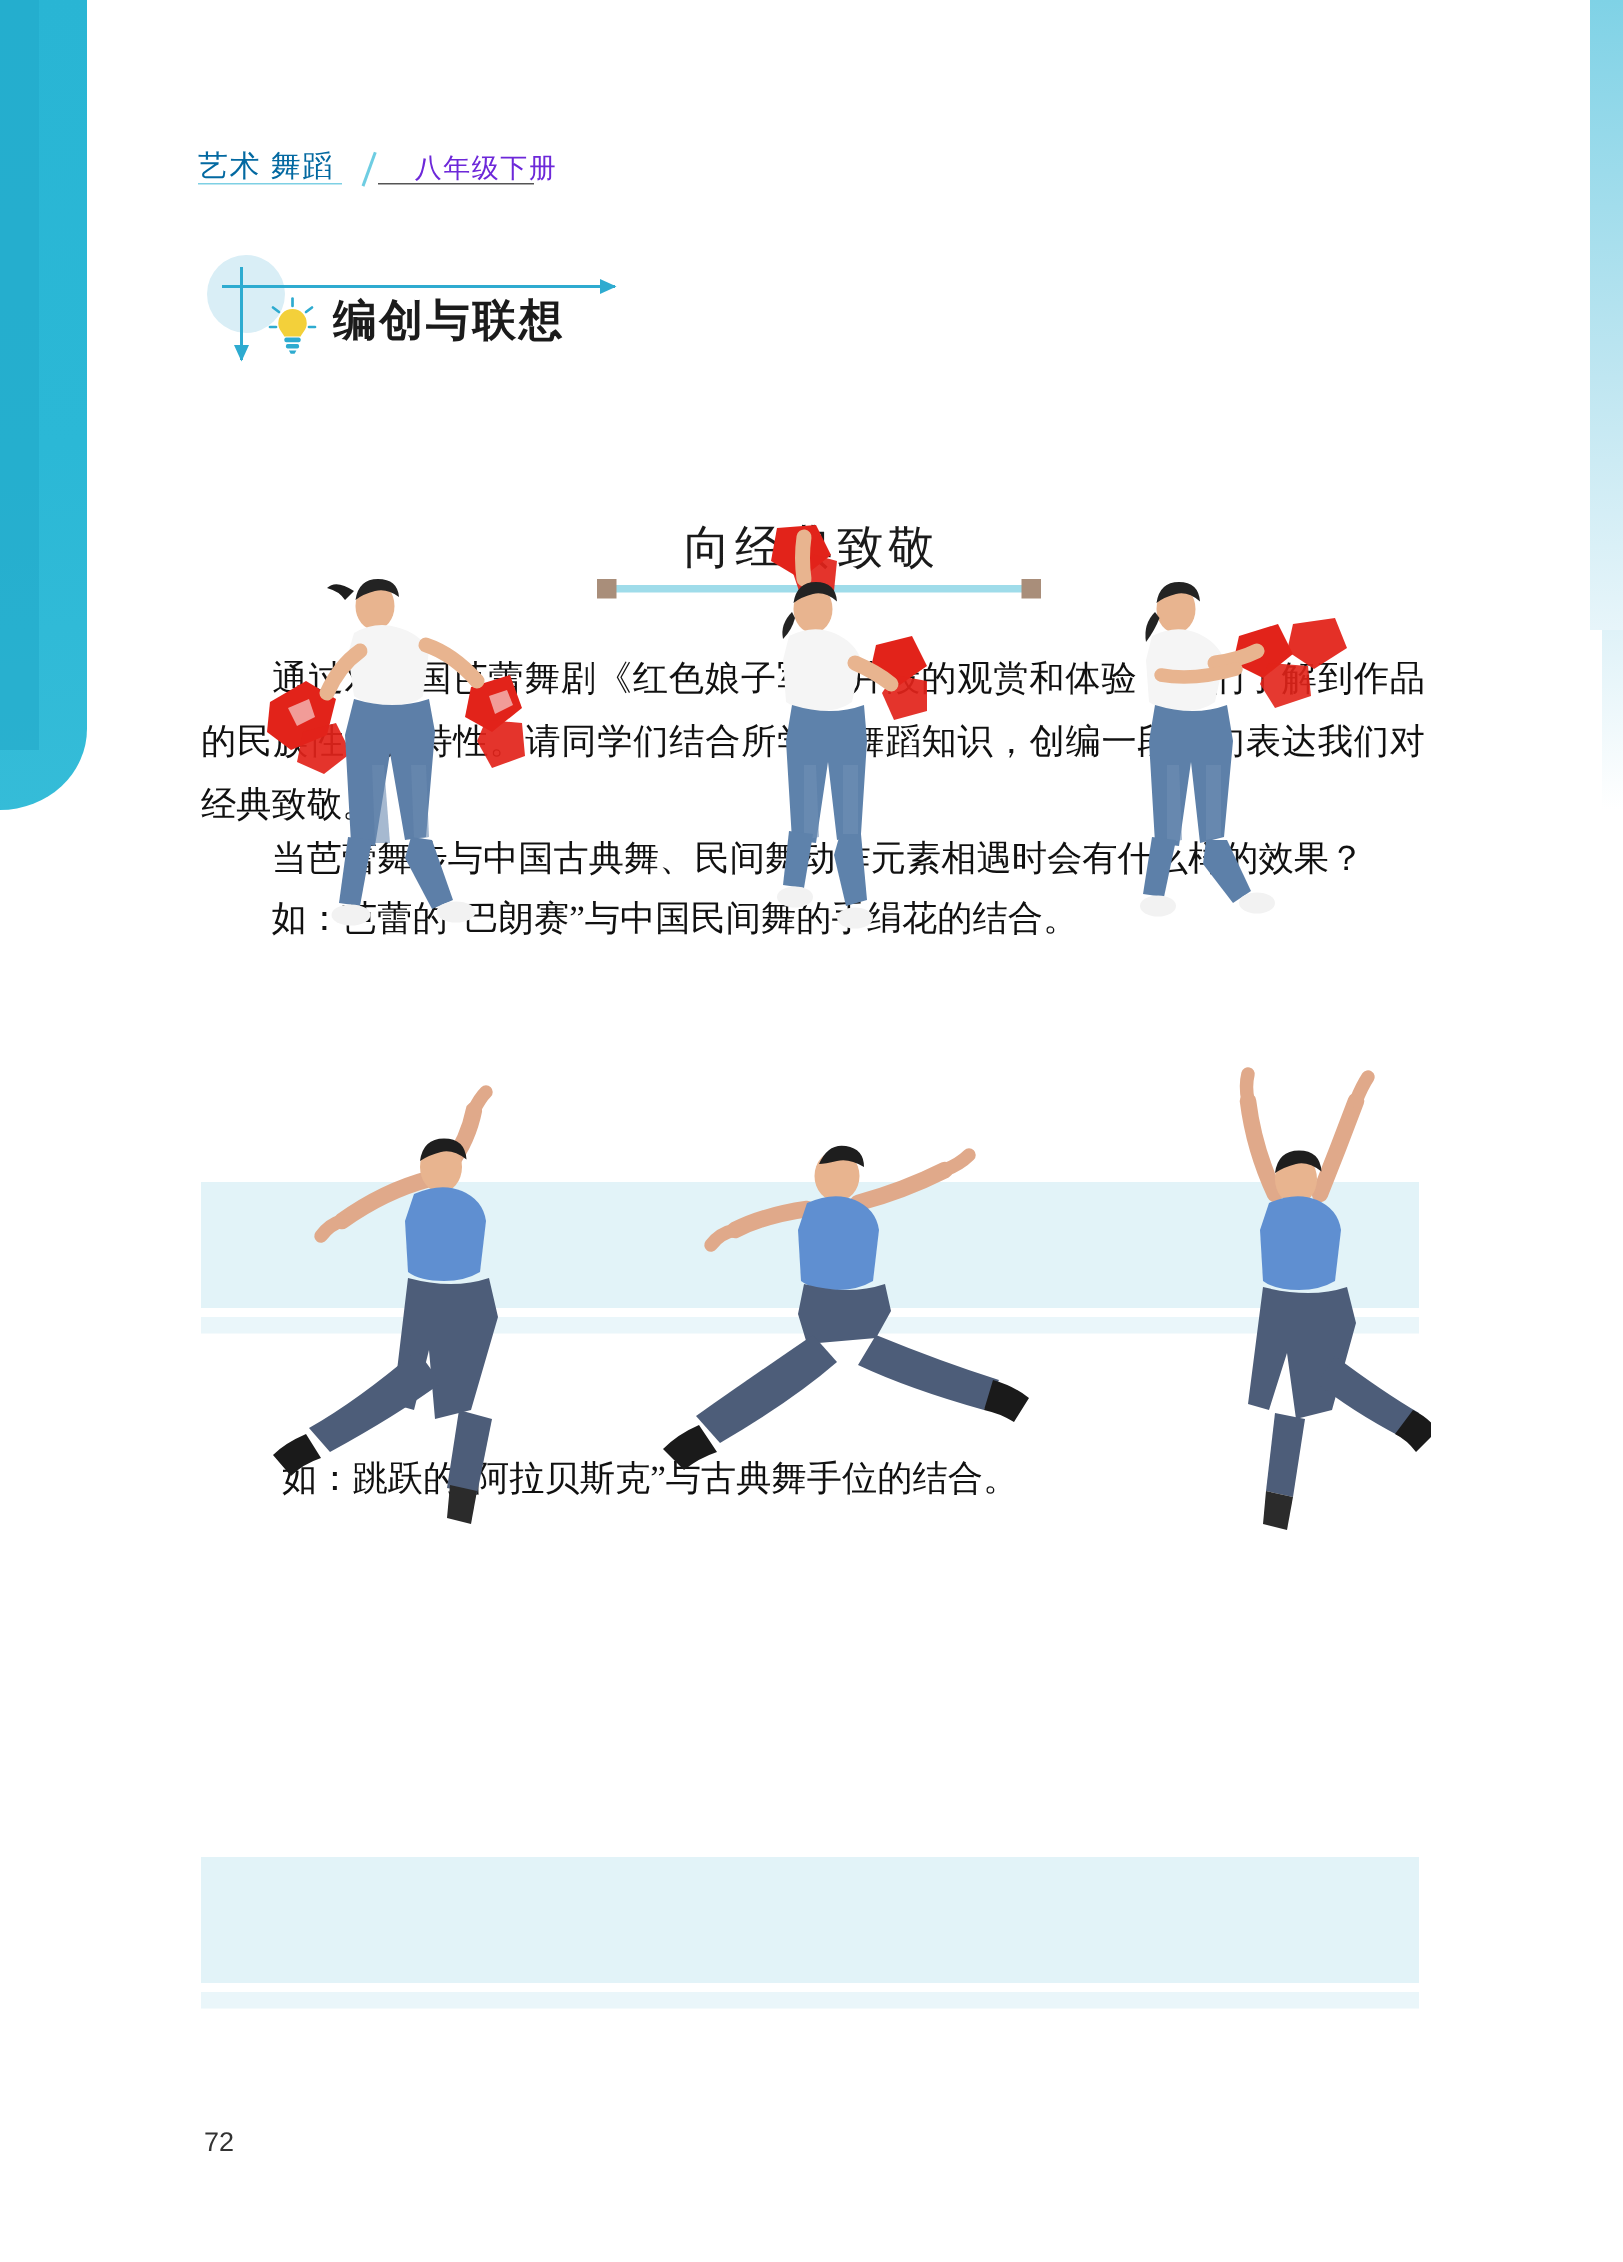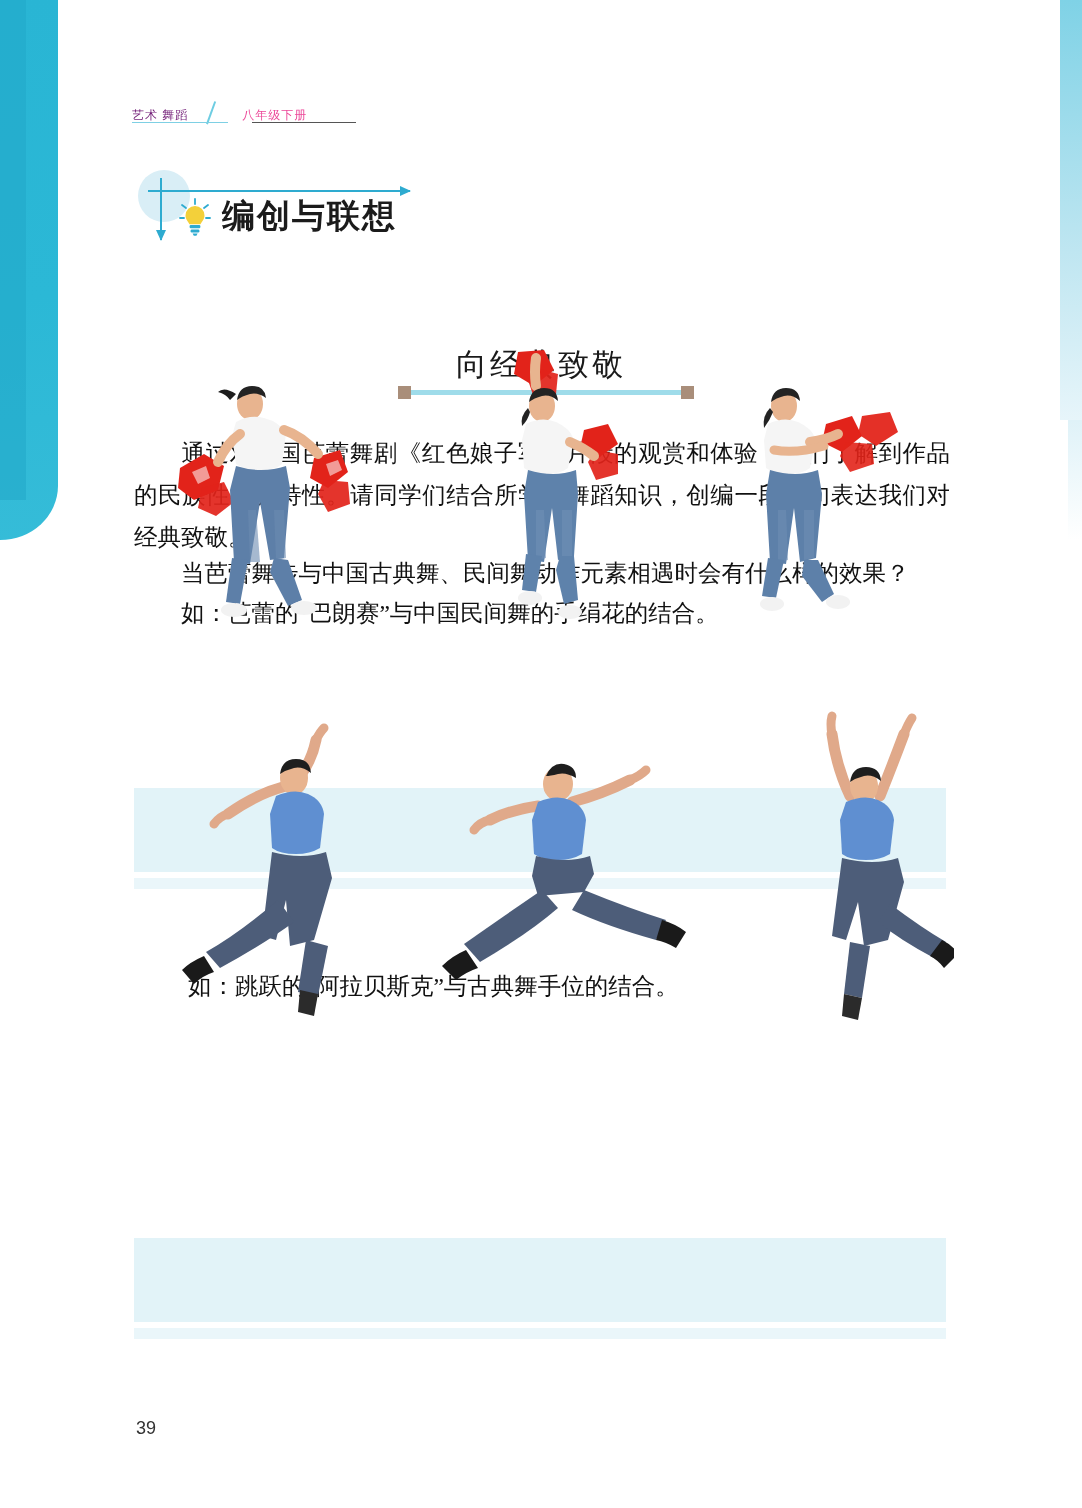--- a/index.html
+++ b/index.html
@@ -60,22 +60,22 @@
   .header {
     position: absolute;
     left: 132px;
     top: 96px;
     height: 28px;
     display: flex;
     align-items: flex-end;
   }
   .header-subject {
     font-family: "Liberation Sans", sans-serif;
-    font-size: 12px;
-    color: #701a75;
+    font-size: 20px;
+    color: #0369a1;
     letter-spacing: 1px;
     line-height: 1;
     padding-bottom: 3px;
   }
   .header-sep {
     width: 44px;
     height: 22px;
     margin: 0 2px 0 8px;
     position: relative;
   }
@@ -84,22 +84,22 @@
     position: absolute;
     left: 10px;
     bottom: 0;
     width: 1.5px;
     height: 24px;
     background: #6ecde2;
     transform: rotate(20deg);
     transform-origin: bottom;
   }
   .header-grade {
-    font-size: 12px;
-    color: #ec4899;
+    font-size: 18px;
+    color: #6d28d9;
     letter-spacing: 1px;
     line-height: 1;
     padding-bottom: 3px;
   }
   .header-rule {
     position: absolute;
     left: 132px;
     top: 122px;
     width: 96px;
     height: 1.4px;
@@ -169,21 +169,21 @@
     position: absolute;
     left: 40px;
     top: 28px;
     width: 34px;
     height: 38px;
   }
   .sec-title {
     position: absolute;
     left: 84px;
     top: 24px;
-    font-size: 33px;
+    font-size: 29px;
     font-weight: bold;
     color: #1b1b1b;
     letter-spacing: 2px;
     white-space: nowrap;
   }
 
   
   .ribbon {
     position: absolute;
     right: 126px;
@@ -567,15 +567,15 @@
 
         <path d="M152 206 q32 24 56 38 l-12 16 q-34 -18 -56 -36 z" fill="#4d5d79"></path>
         <path d="M204 242 q12 6 16 14 l-14 14 q-6 -8 -14 -12 z" fill="#1a1a1a"></path>
 
         <path d="M112 244 l20 4 -8 52 -18 -4 z" fill="#4d5d79"></path>
         <path d="M106 296 l18 4 -4 22 -16 -4 z" fill="#2b2b2b"></path>
       </svg>
     </div>
   </div>
 
-  <div class="page-num">39</div>
+  <div class="page-num">72</div>
 
 </div>
 
 </body></html>

